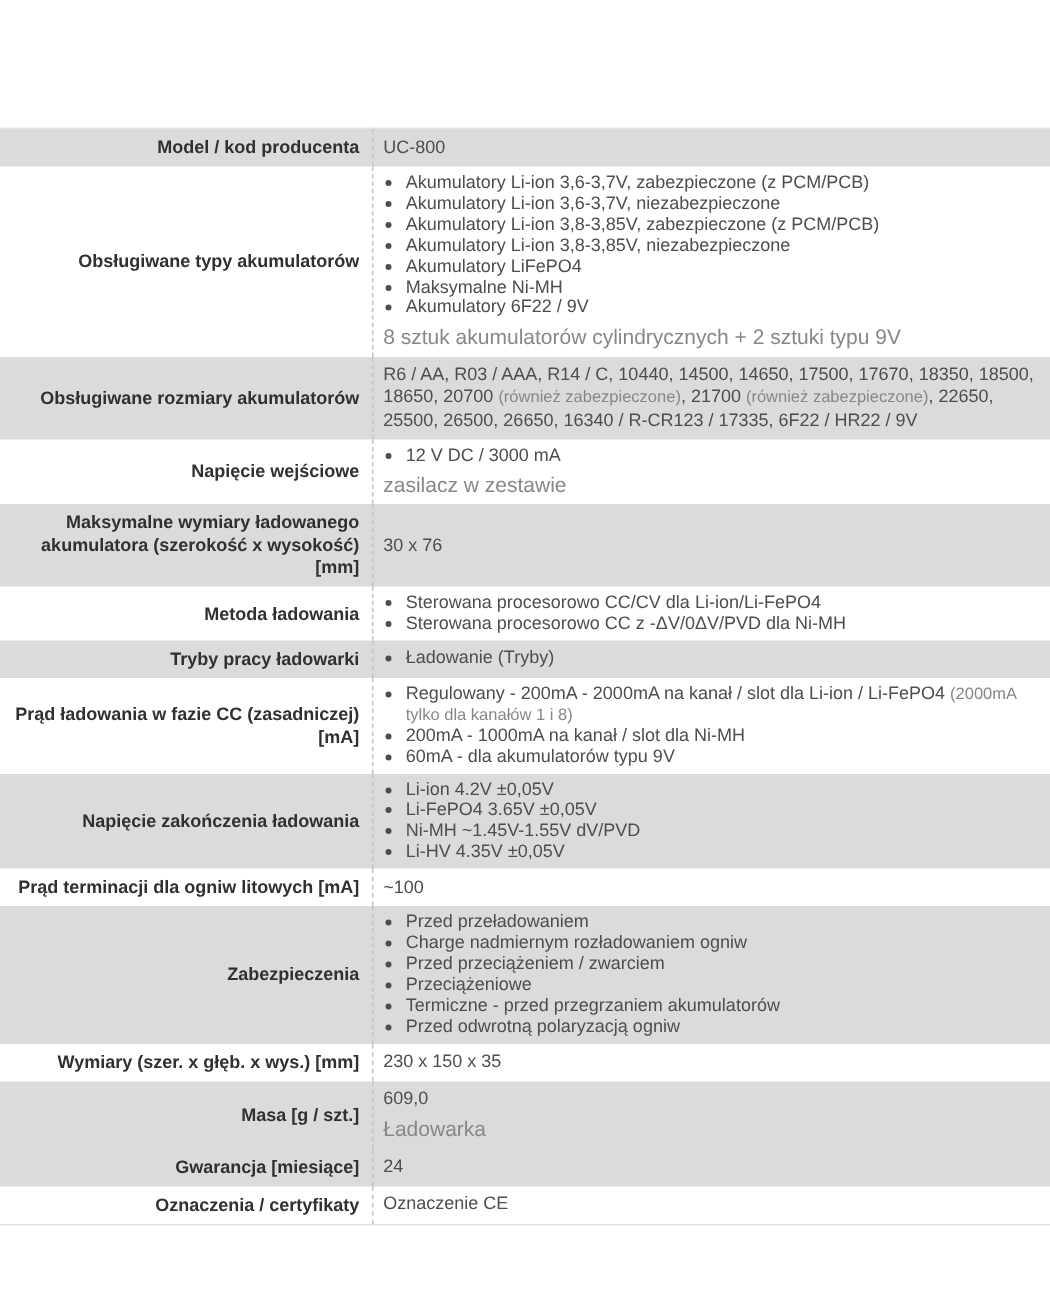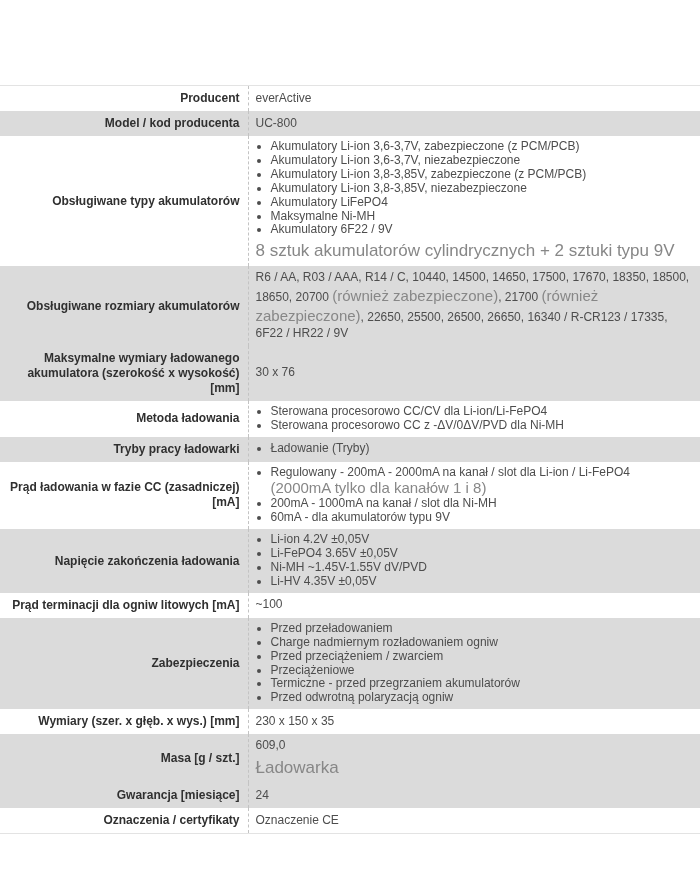--- a/index.html
+++ b/index.html
@@ -47,47 +47,41 @@
     padding: 0 0 0 15px;
     list-style: disc outside;
   }
   ul.bullets li {
     margin: 0;
     padding: 0;
     line-height: 1.16;
   }
   .muted {
     color: #878787;
-    font-size: 15px;
+    font-size: 11px;
     text-align: center;
   }
   .footnote {
     color: #878787;
-    font-size: 17px;
+    font-size: 14px;
     line-height: 1.3;
     margin-top: 3px;
   }
 </style>
 </head>
 <body>
 
 <div class="page">
   <table class="spec">
     <colgroup>
         <col class="c-label">
         <col class="c-value">
       </colgroup>
     <tbody>
 
-      <tr>
-        <td class="lbl">Producent</td>
-        <td class="val">
-            <p>everActive</p>
-          </td>
-      </tr>
 
       <tr class="alt">
         <td class="lbl">Model / kod producenta</td>
         <td class="val">
             <p>UC-800</p>
           </td>
       </tr>
 
       <tr>
         <td class="lbl">Obsługiwane typy akumulatorów</td>
@@ -105,20 +99,29 @@
         </td>
       </tr>
 
       <tr class="alt">
         <td class="lbl">Obsługiwane rozmiary akumulatorów</td>
         <td class="val">
           <p><span>R6 / AA, R03 / AAA, R14 / C, 10440, 14500, 14650, 17500, 17670, 18350, 18500, 18650, 20700 </span><span class="muted">(również zabezpieczone)</span><span>, 21700 </span><span class="muted">(również zabezpieczone)</span><span>, 22650, 25500, 26500, 26650, 16340 / R-CR123 / 17335, 6F22 / HR22 / 9V</span></p>
         </td>
       </tr>
 
+      <tr>
+        <td class="lbl">Napięcie wejściowe</td>
+        <td class="val">
+          <ul class="bullets">
+            <li>12 V DC / 3000 mA</li>
+          </ul>
+          <div class="footnote">zasilacz w zestawie</div>
+        </td>
+      </tr>
 
       <tr class="alt">
         <td class="lbl">Maksymalne wymiary ładowanego akumulatora (szerokość x wysokość) [mm]</td>
         <td class="val">
             <p>30 x 76</p>
           </td>
       </tr>
 
       <tr>
         <td class="lbl">Metoda ładowania</td>

